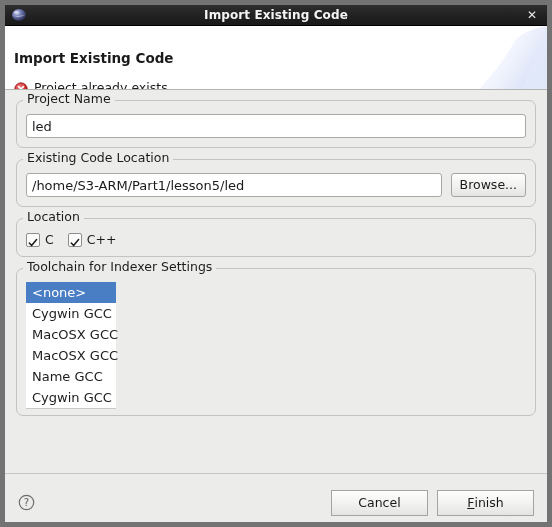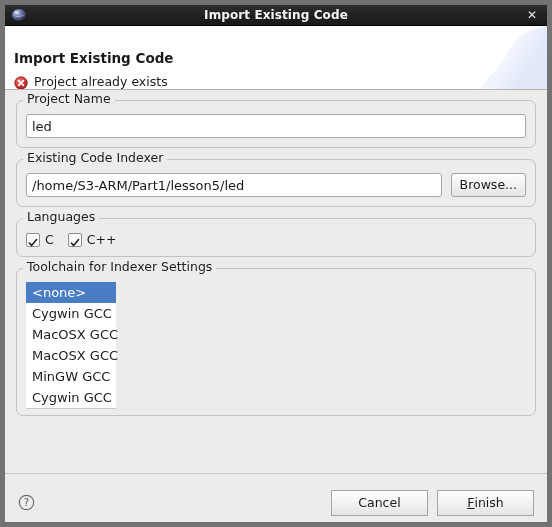--- a/index.html
+++ b/index.html
@@ -87,21 +87,21 @@
     left: 9px;
     top: 26px;
     font-size: 13.5px;
     font-weight: bold;
     color: #1a1a1a;
     line-height: 1;
   }
   .header-msgrow {
     position: absolute;
     left: 9px;
-    top: 49px;
+    top: 55px;
     display: flex;
     align-items: center;
     gap: 6px;
   }
   .err-icon {
     width: 14px;
     height: 14px;
     flex: 0 0 14px;
     display: block;
   }
@@ -327,29 +327,29 @@
   </div>
 
   <div class="body">
 
     <div class="group">
       <span class="group-legend">Project Name</span>
       <input class="textfield" type="text" value="led" style="">
     </div>
 
     <div class="group">
-      <span class="group-legend">Existing Code Indexer</span>
+      <span class="group-legend">Existing Code Location</span>
       <div class="loc-row">
         <input class="textfield" type="text" value="/home/S3-ARM/Part1/lesson5/led" style="">
         <button class="btn btn-browse">Browse...</button>
       </div>
     </div>
 
     <div class="group">
-      <span class="group-legend">Languages</span>
+      <span class="group-legend">Location</span>
       <div class="lang-row">
         <label class="cbwrap">
           <span class="cbox">
             <svg width="12" height="12" viewBox="0 0 12 12">
               <path d="M2.3 6.1 L4.6 8.6 L9.6 2.6" fill="none" stroke="#1b1b1b" stroke-width="1.5" stroke-linecap="round" stroke-linejoin="round"></path>
             </svg>
           </span>
           <span class="cblabel">C</span>
         </label>
         <label class="cbwrap">
@@ -364,21 +364,21 @@
     </div>
 
     <div class="group group-list" style="height:148px;">
       <span class="group-legend">Toolchain for Indexer Settings</span>
       <div class="listbox">
         <div class="listbox-inner">
           <div class="listitem selected">&lt;none&gt;</div>
           <div class="listitem">Cygwin GCC</div>
           <div class="listitem">MacOSX GCC</div>
           <div class="listitem">MacOSX GCC</div>
-          <div class="listitem">MinGW GCC</div>
+          <div class="listitem">Name GCC</div>
           <div class="listitem">Cygwin GCC</div>
         </div>
       </div>
     </div>
 
   </div>
 
   <div class="footer">
     <span class="help-icon">
       <svg width="17" height="17" viewBox="0 0 17 17">

